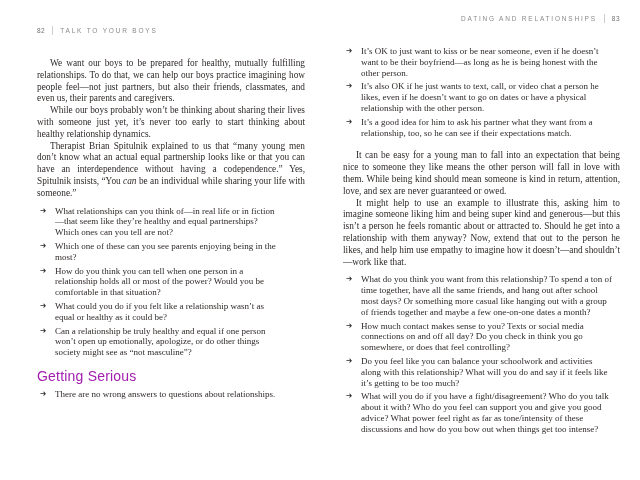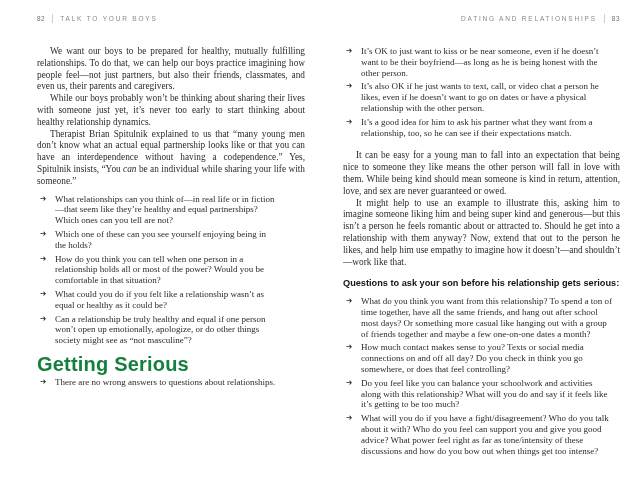--- a/index.html
+++ b/index.html
@@ -5,21 +5,21 @@
   html, body { margin: 0; padding: 0; }
   body {
     width: 640px; height: 480px;
     background: #ffffff;
     color: #2e2a28;
     font-family: "Liberation Serif", serif;
     overflow: hidden;
   }
   .spread { display: flex; width: 640px; height: 480px; }
   .page { width: 320px; height: 480px; box-sizing: border-box; }
-  .page.left  { padding: 0 15px 0 37px; }
+  .page.left  { padding: 12px 15px 0 37px; }
   .page.right { padding: 0 20px 0 23px; }
 
   .page-header {
     display: flex; align-items: center;
     padding-top: 13px; height: 10px;
     margin-bottom: 23px;
     font-family: "Liberation Sans", sans-serif;
     font-size: 6.5px; letter-spacing: 1.8px;
     color: #8a8a8a;
     white-space: nowrap;
@@ -40,22 +40,22 @@
     flex: 0 0 10px; width: 10px;
     font-size: 7.5px; line-height: 10.8px;
     font-family: "DejaVu Sans", sans-serif;
     color: #2e2a28;
   }
   .arrow-list.narrow { padding-right: 26px; }
   .arrow-list.mid    { padding-right: 6px; }
 
   h2.section-heading {
     font-family: "Liberation Sans", sans-serif;
-    font-size: 20px; font-weight: bold;
-    color: #15803d; letter-spacing: 0.2px;
+    font-size: 14px; font-weight: normal;
+    color: #a21caf; letter-spacing: 0.2px;
     margin: 13px 0 5px 0;
   }
   h3.sub-heading {
     font-family: "Liberation Sans", sans-serif;
     font-size: 9.2px; font-weight: bold;
     color: #141414;
     margin: 10px 0 6px 0;
   }
   .spacer-sm { height: 5px; }
 </style>
@@ -76,21 +76,21 @@
       <p class="para indent">While our boys probably won’t be thinking about sharing their lives with someone just yet, it’s never too early to start thinking about healthy relationship dynamics.</p>
       <p class="para indent"><span>Therapist Brian Spitulnik explained to us that “many young men don’t know what an actual equal partnership looks like or that you can have an interdependence without having a codependence.” Yes, Spitulnik insists, “You </span><em>can</em><span> be an individual while sharing your life with someone.”</span></p>
 
       <ul class="arrow-list narrow">
         <li>
             <span class="arrow">➔</span>
             <span class="li-text">What relationships can you think of—in real life or in fiction—that seem like they’re healthy and equal partnerships? Which ones can you tell are not?</span>
           </li>
         <li>
             <span class="arrow">➔</span>
-            <span class="li-text">Which one of these can you see yourself enjoying being in the holds?</span>
+            <span class="li-text">Which one of these can you see parents enjoying being in the most?</span>
           </li>
         <li>
             <span class="arrow">➔</span>
             <span class="li-text">How do you think you can tell when one person in a relationship holds all or most of the power? Would you be comfortable in that situation?</span>
           </li>
         <li>
             <span class="arrow">➔</span>
             <span class="li-text">What could you do if you felt like a relationship wasn’t as equal or healthy as it could be?</span>
           </li>
         <li>
@@ -131,21 +131,20 @@
         <li>
             <span class="arrow">➔</span>
             <span class="li-text">It’s a good idea for him to ask his partner what they want from a relationship, too, so he can see if their expectations match.</span>
           </li>
       </ul>
 
       <div class="spacer-sm"></div>
       <p class="para indent">It can be easy for a young man to fall into an expectation that being nice to someone they like means the other person will fall in love with them. While being kind should mean someone is kind in return, attention, love, and sex are never guaranteed or owed.</p>
       <p class="para indent">It might help to use an example to illustrate this, asking him to imagine someone liking him and being super kind and generous—but this isn’t a person he feels romantic about or attracted to. Should he get into a relationship with them anyway? Now, extend that out to the person he likes, and help him use empathy to imagine how it doesn’t—and shouldn’t—work like that.</p>
 
-      <h3 class="sub-heading">Questions to ask your son before his relationship gets serious:</h3>
 
       <ul class="arrow-list mid">
         <li>
             <span class="arrow">➔</span>
             <span class="li-text">What do you think you want from this relationship? To spend a ton of time together, have all the same friends, and hang out after school most days? Or something more casual like hanging out with a group of friends together and maybe a few one-on-one dates a month?</span>
           </li>
         <li>
             <span class="arrow">➔</span>
             <span class="li-text">How much contact makes sense to you? Texts or social media connections on and off all day? Do you check in think you go somewhere, or does that feel controlling?</span>
           </li>

